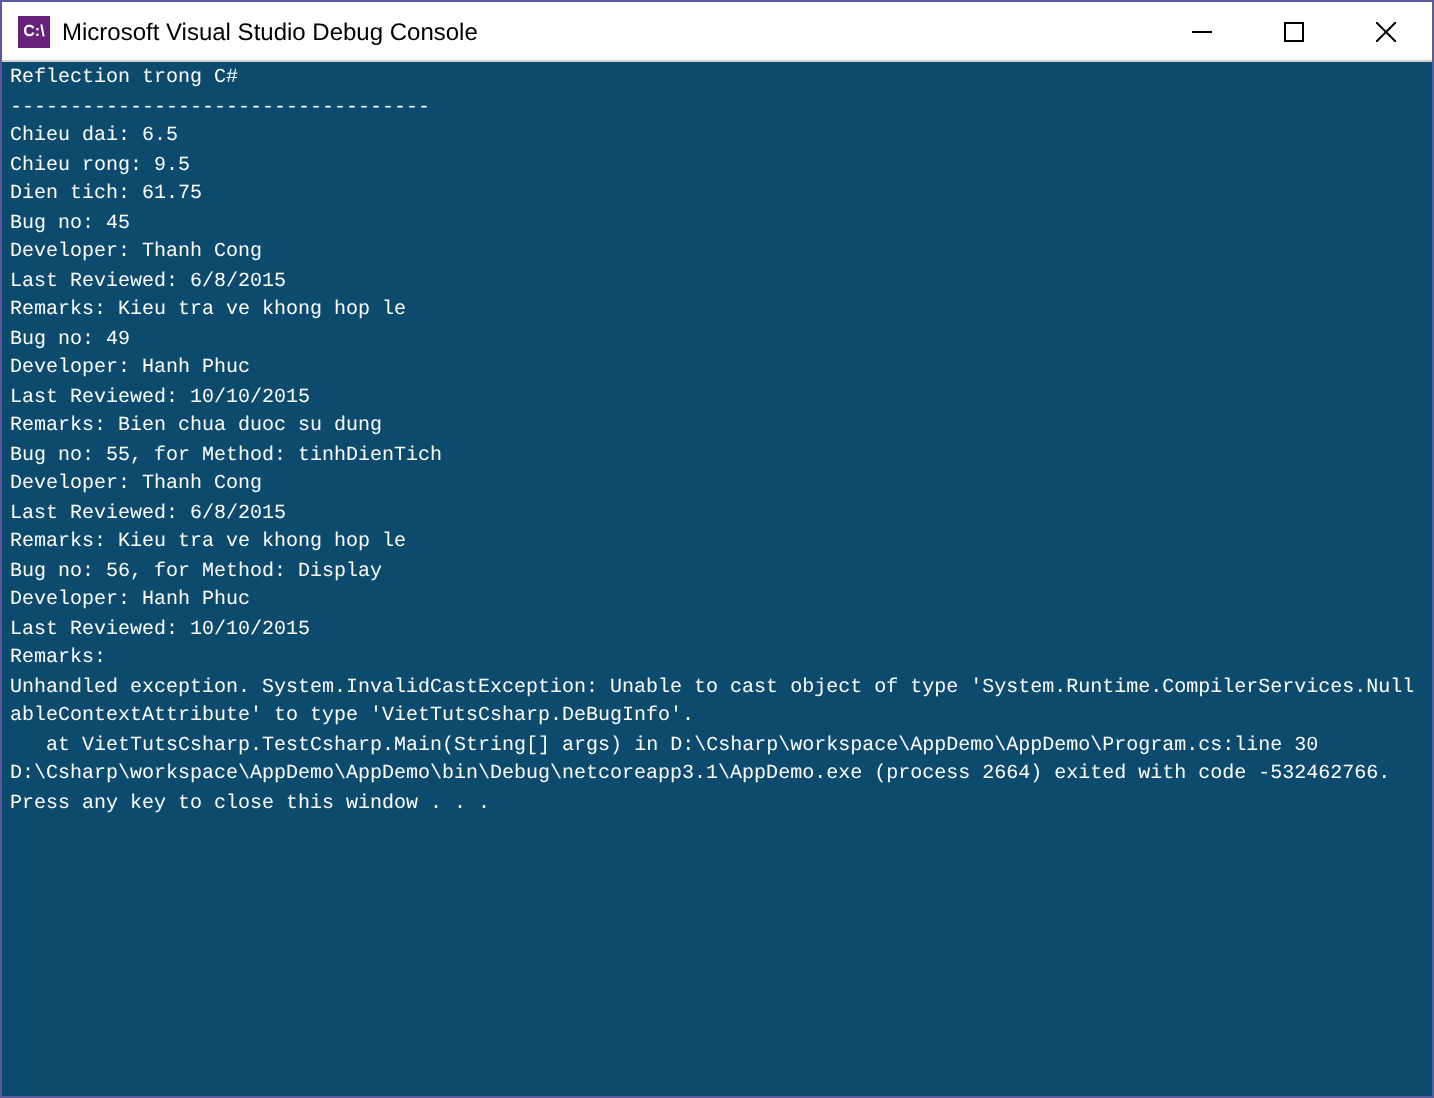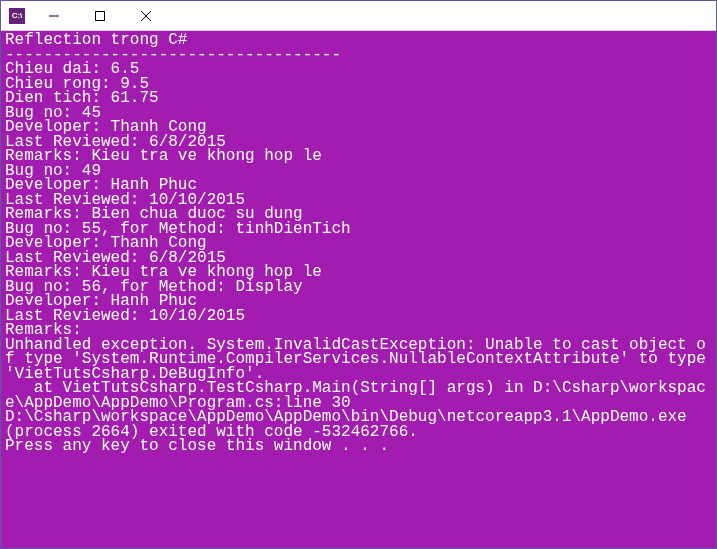--- a/index.html
+++ b/index.html
@@ -52,38 +52,39 @@
     height: 100%;
     display: flex;
     align-items: center;
     justify-content: center;
     font-size: 10px;
     color: #000;
   }
   .win-btn svg { display: block; }
   .console {
     flex: 1;
-    background: #a21caf;
+    background: #0c4a6e;
     color: #ffffff;
     font-family: Consolas, "Courier New", monospace;
-    font-size: 16px;
+    font-size: 10px;
     line-height: 14.5px;
     padding: 2px 4px;
     white-space: pre-wrap;
     word-break: break-all;
     overflow: hidden;
   }
   .cline { display: block; }
 </style>
 </head>
 <body>
 
 <div class="window">
   <div class="titlebar">
     <div class="app-icon">C:\</div>
+    <div class="title-text">Microsoft Visual Studio Debug Console</div>
     <div class="win-controls">
       <div class="win-btn">
         <svg width="10" height="10">
             <line x1="0" y1="5" x2="10" y2="5" stroke="#000" stroke-width="1"></line>
           </svg>
       </div>
       <div class="win-btn">
         <svg width="10" height="10">
             <rect x="0.5" y="0.5" width="9" height="9" fill="none" stroke="#000" stroke-width="1"></rect>
           </svg>

